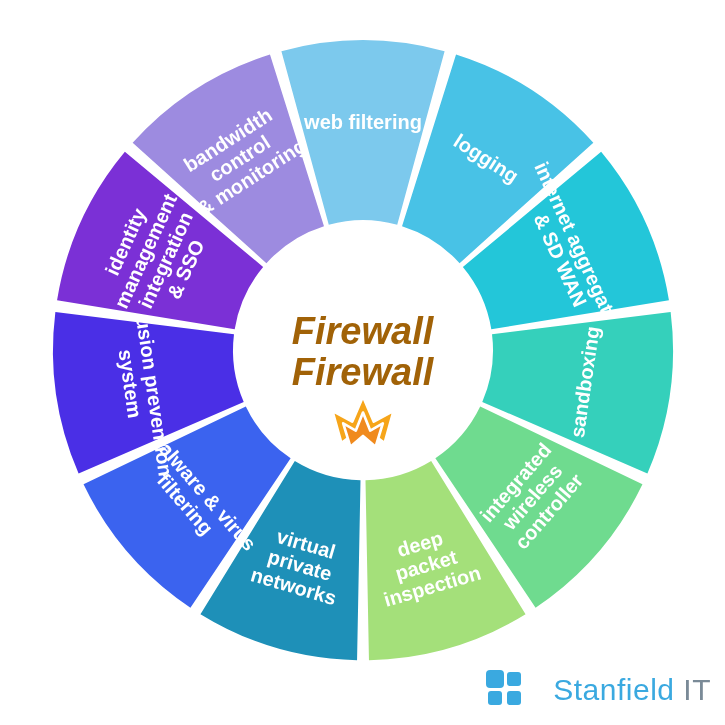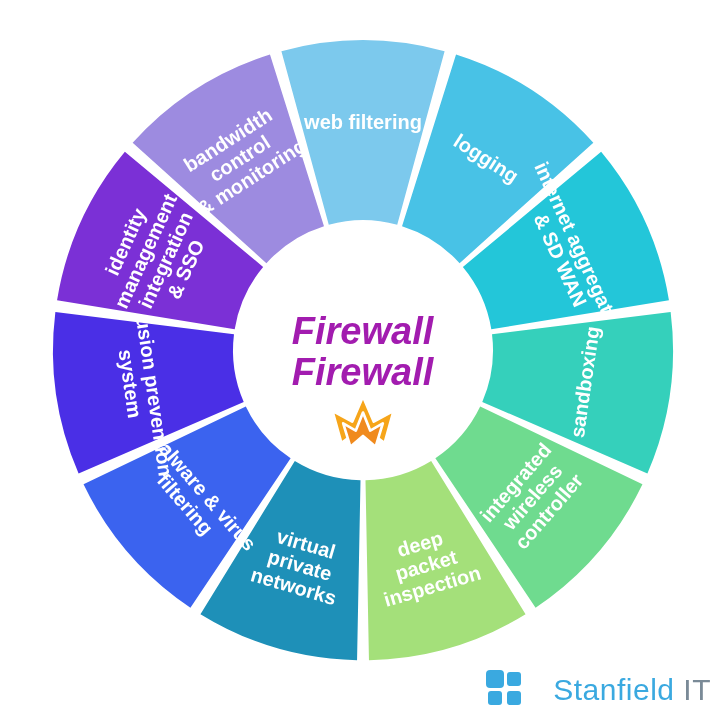--- a/index.html
+++ b/index.html
@@ -31,21 +31,21 @@
   }
   .center-label {
     position: absolute;
     left: 50%;
     top: 50%;
     transform: translate(-50%, -62%);
     width: 260px;
     text-align: center;
     font-style: italic;
     font-weight: 600;
-    color: #a21caf;
+    color: #a16207;
     font-size: 38px;
     line-height: 1.1;
     pointer-events: none;
   }
   .flame {
     position: absolute;
     left: 50%;
     top: 50%;
     transform: translate(-50%, 28px);
     width: 90px;

